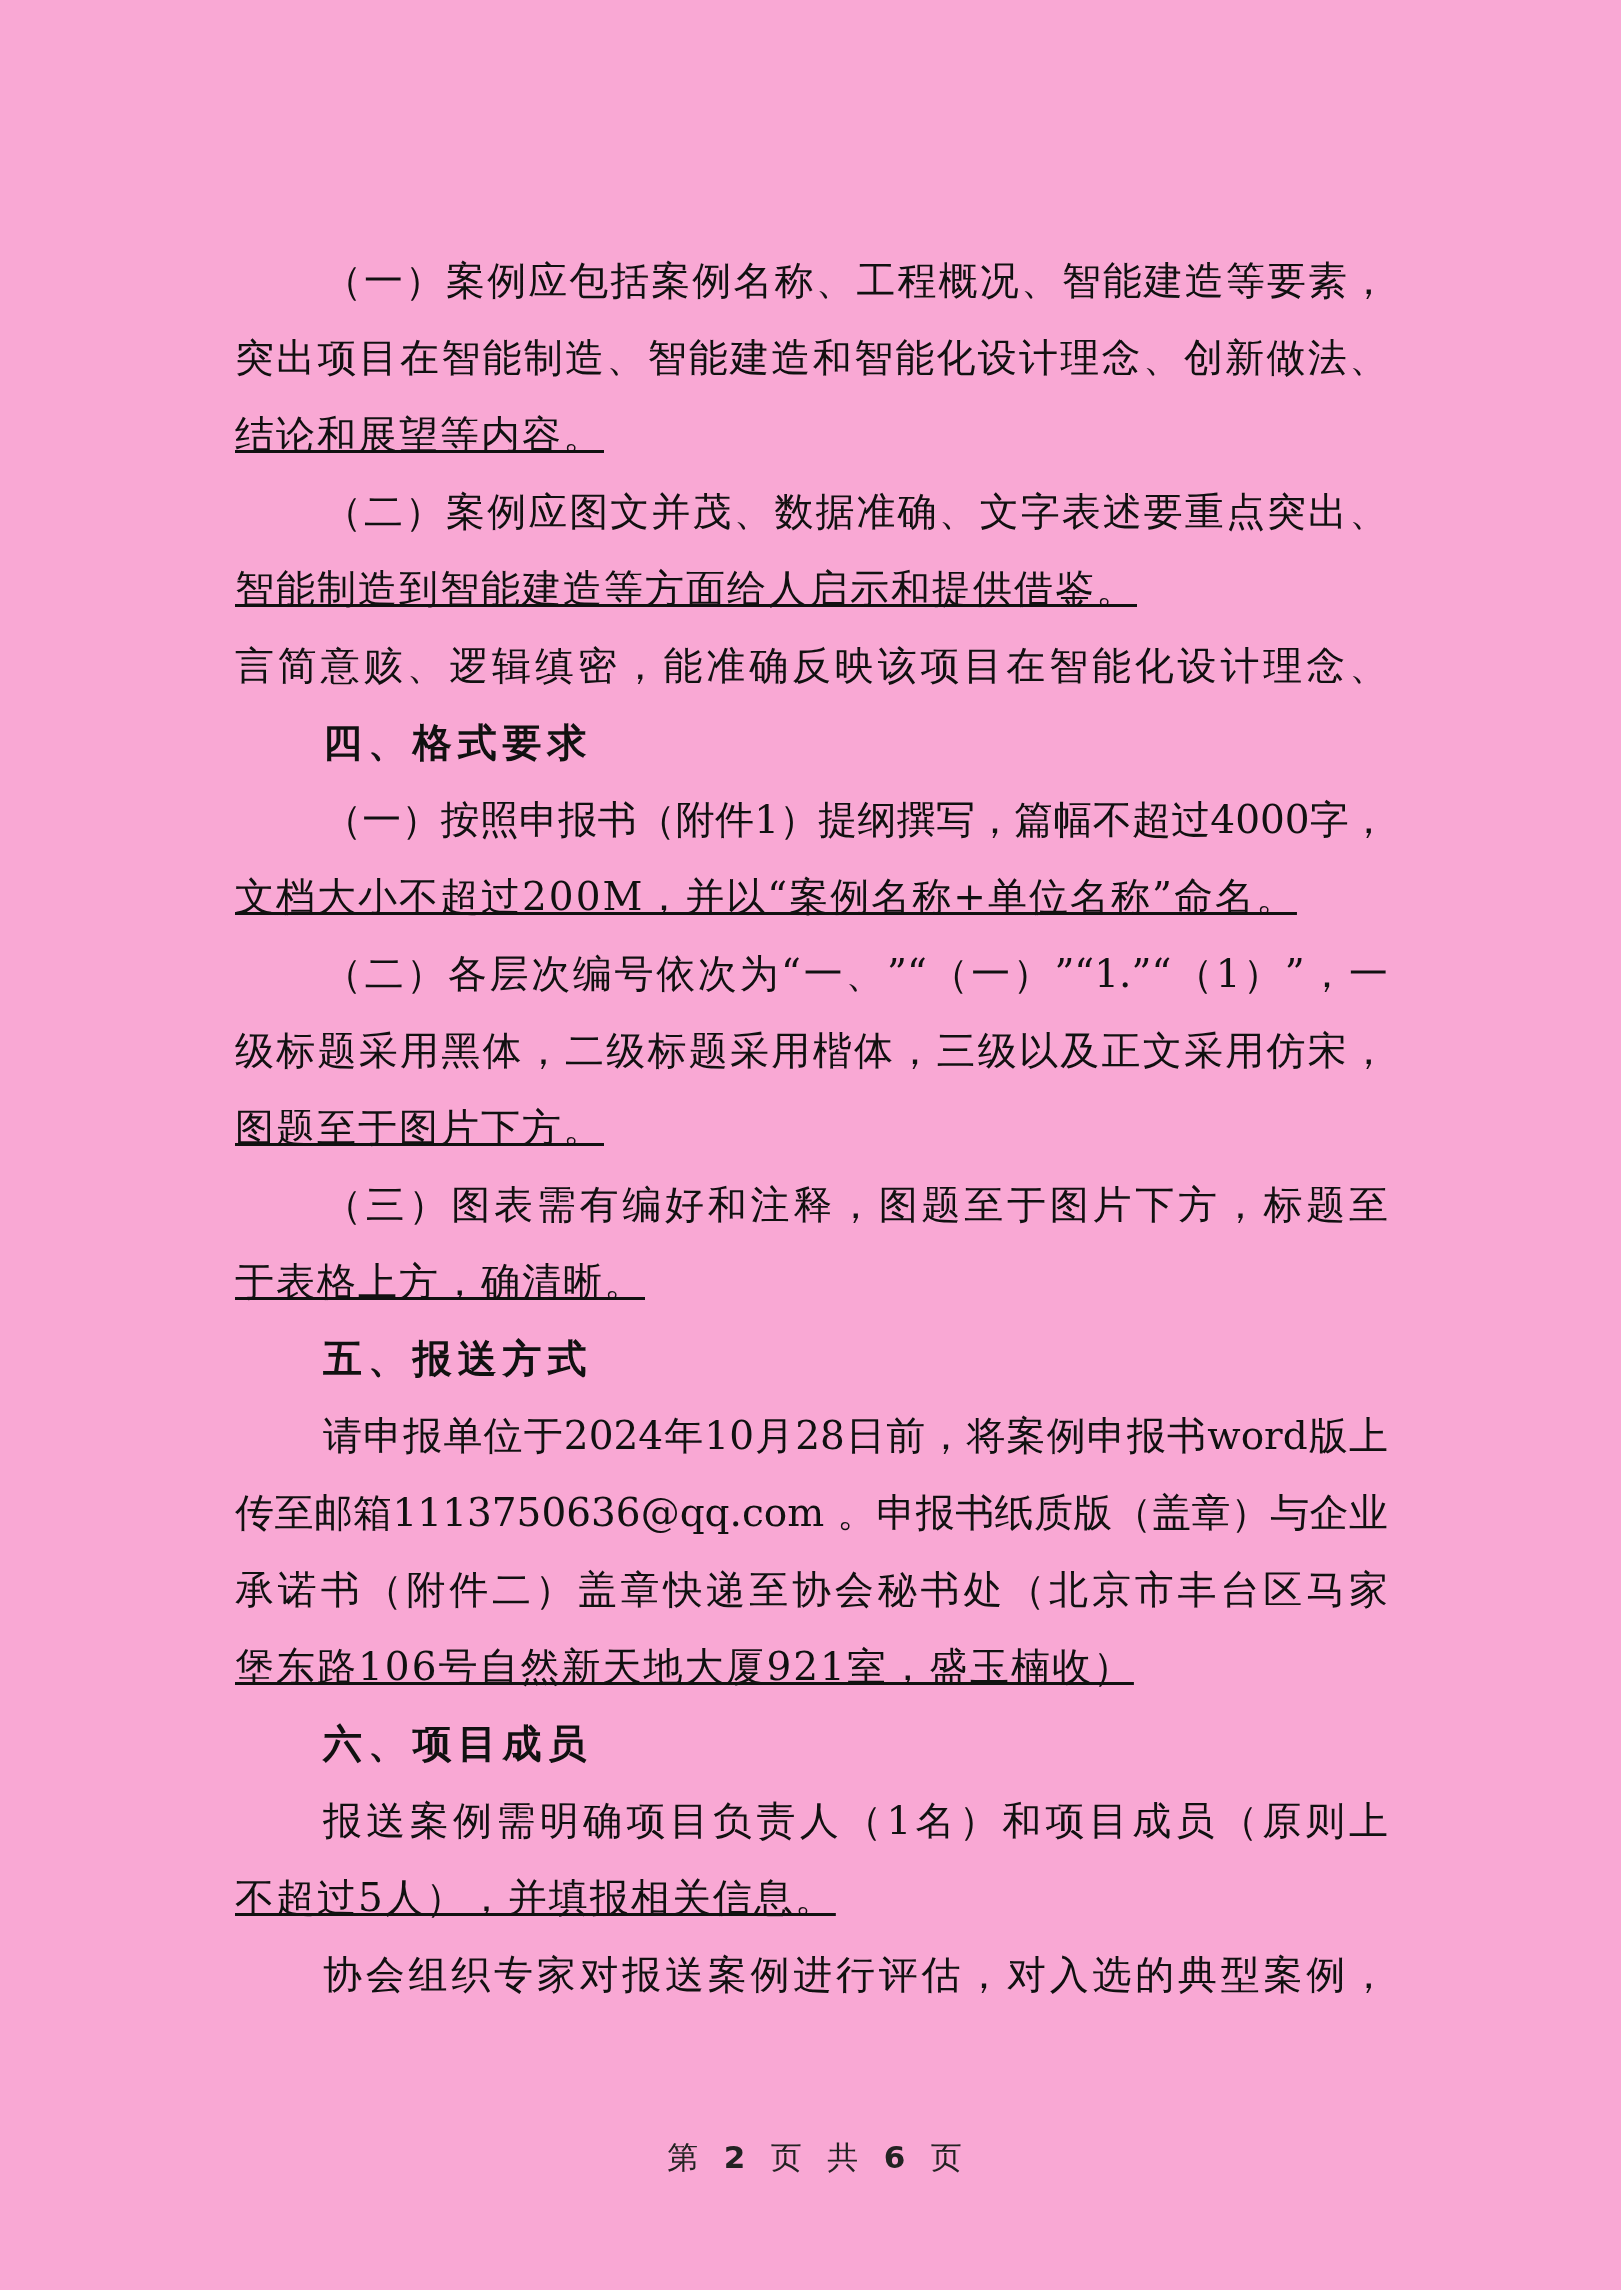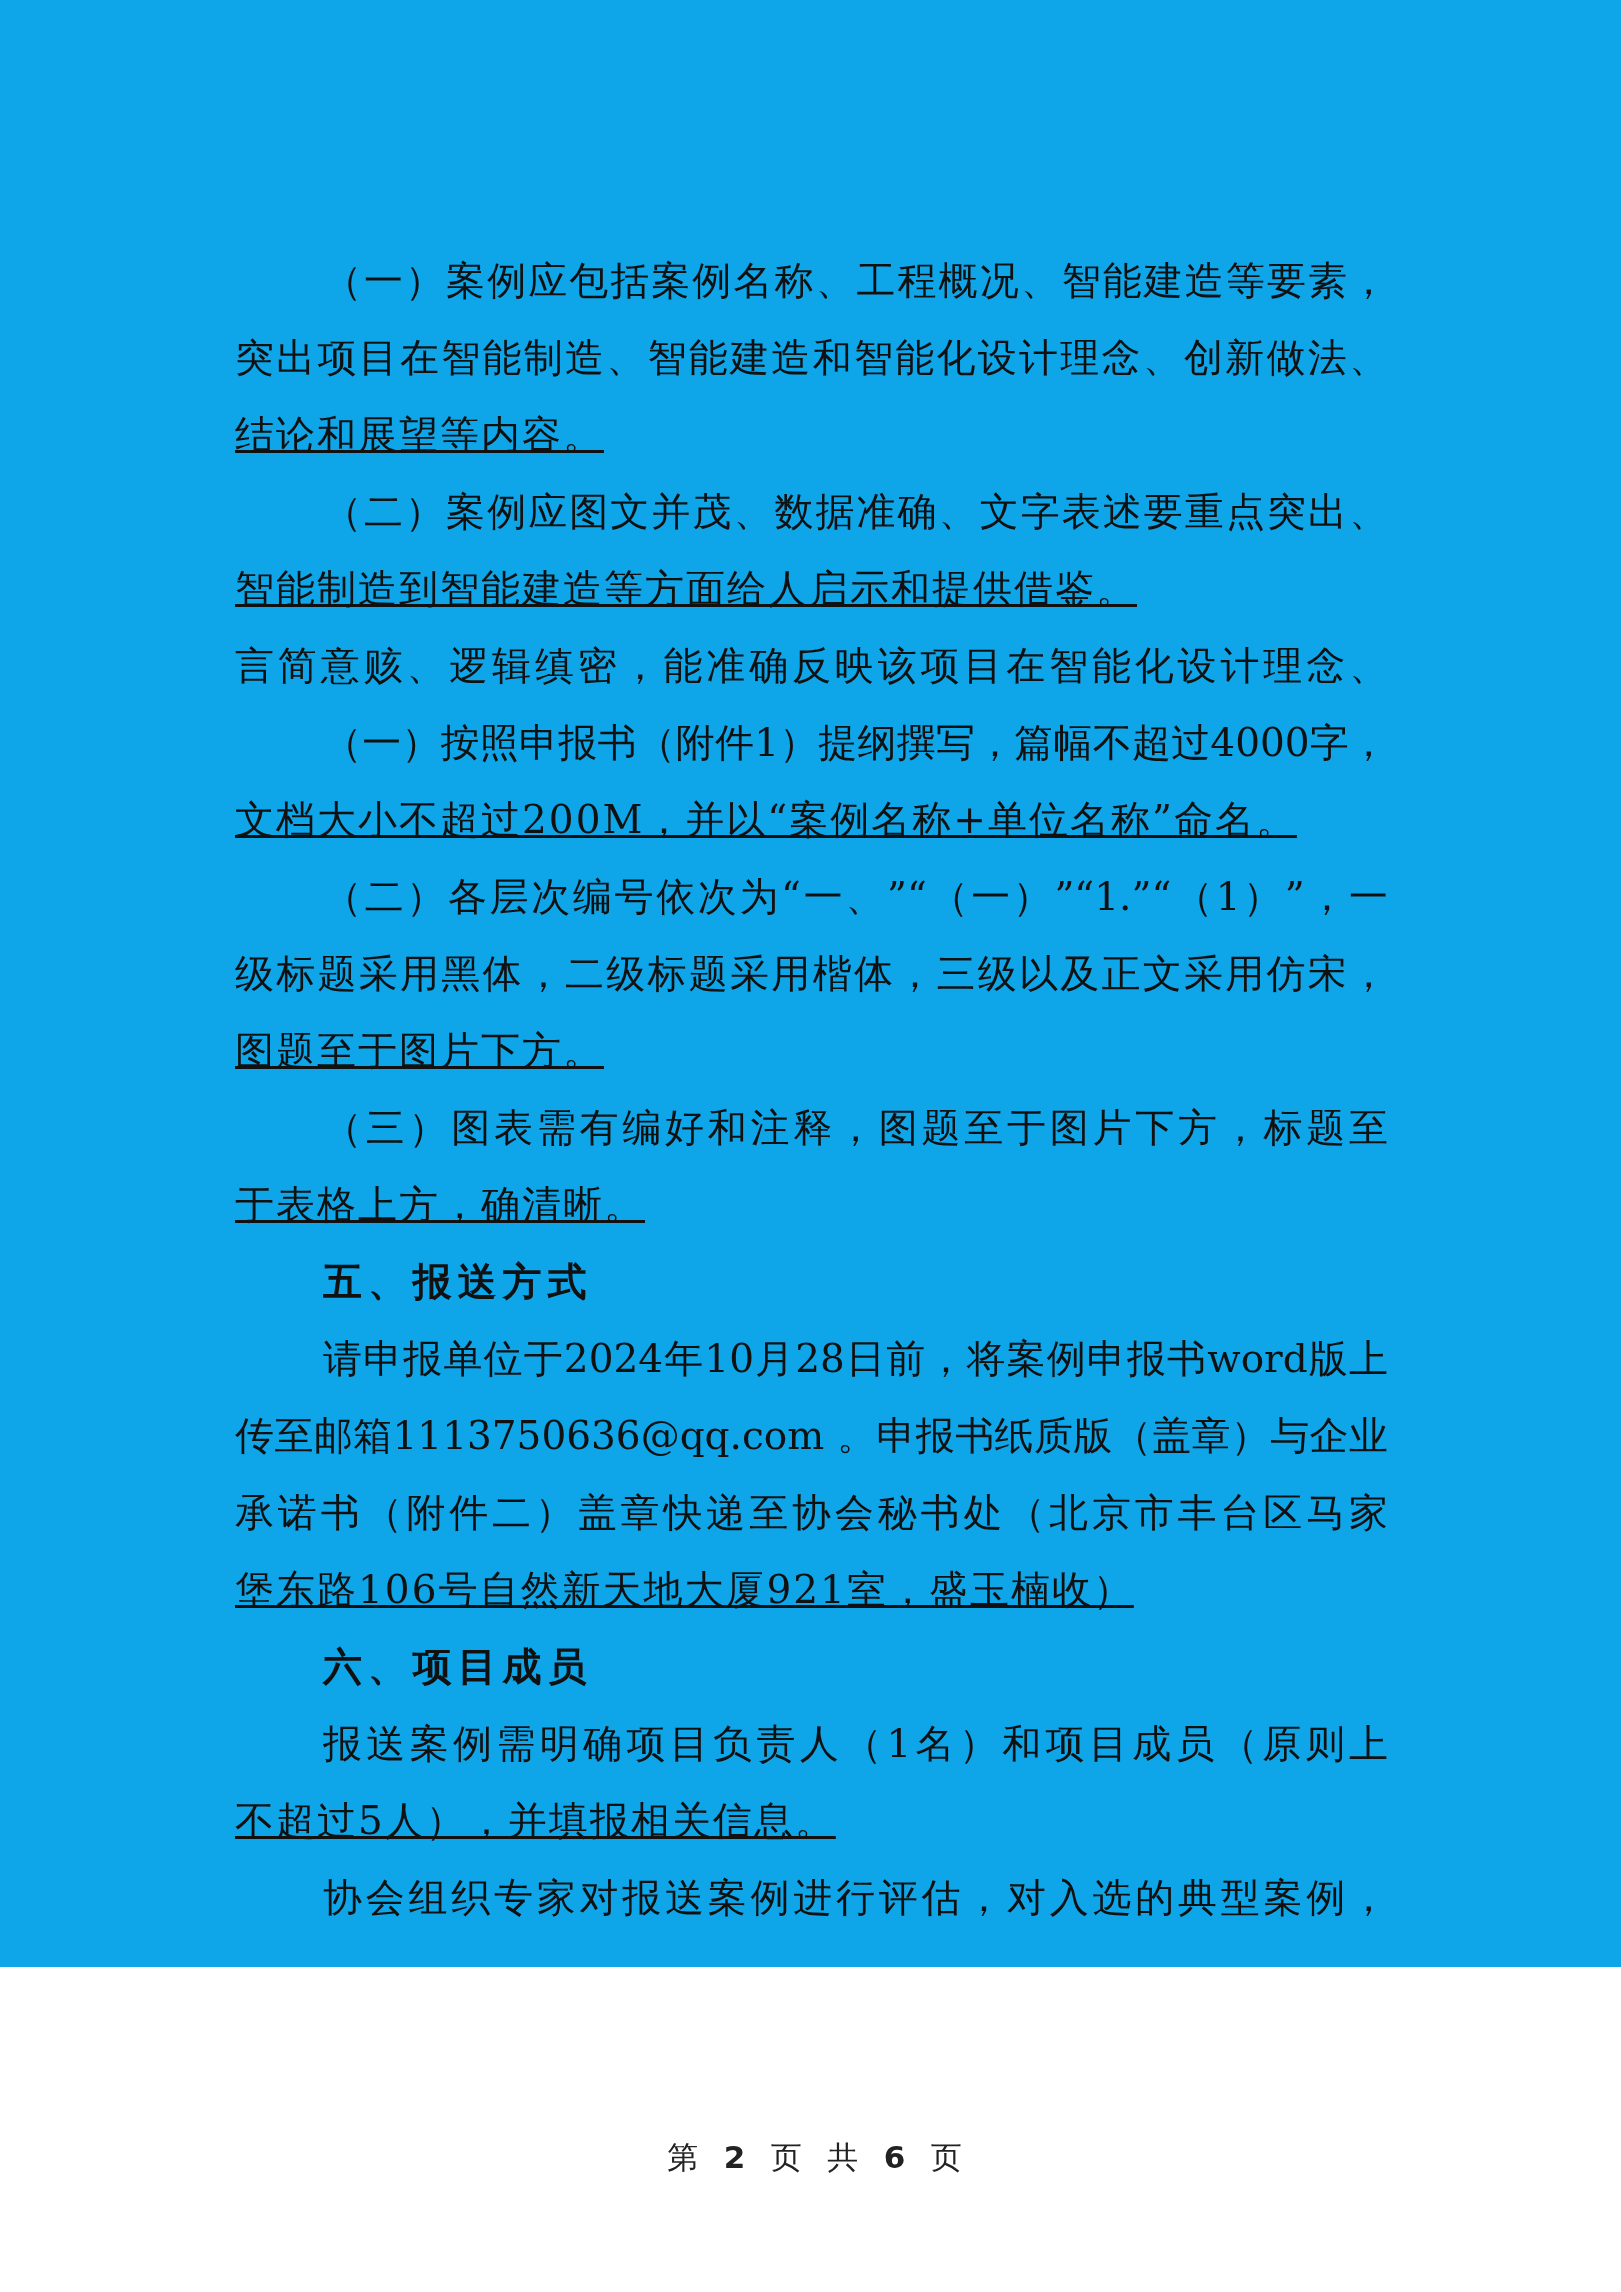--- a/index.html
+++ b/index.html
@@ -12,22 +12,22 @@
     height: 2293px;
     position: relative;
     overflow: hidden;
     font-family: "DejaVu Serif", "Liberation Serif", serif;
     color: #111111;
   }
   .page {
     position: absolute;
     left: 0; top: 0;
     width: 1621px;
-    height: 1967px;
-    background: #0ea5e9;
+    height: 2290px;
+    background: #f9a8d4;
   }
   .body-text {
     position: absolute;
     left: 235px;
     top: 242px;
     width: 1153px;
   }
   .line {
     height: 77px;
     line-height: 77px;
@@ -76,20 +76,21 @@
       <div class="paragraph">
         <div class="line indent">（一）案例应包括案例名称、工程概况、智能建造等要素，</div>
         <div class="line">突出项目在智能制造、智能建造和智能化设计理念、创新做法、</div>
         <div class="line last">结论和展望等内容。</div>
       </div>
       <div class="paragraph">
         <div class="line indent">（二）案例应图文并茂、数据准确、文字表述要重点突出、</div>
         <div class="line last">智能制造到智能建造等方面给人启示和提供借鉴。</div>
         <div class="line">言简意赅、逻辑缜密，能准确反映该项目在智能化设计理念、</div>
       </div>
+      <div class="heading">四、格式要求</div>
       <div class="paragraph">
         <div class="line indent">（一）按照申报书（附件1）提纲撰写，篇幅不超过4000字，</div>
         <div class="line last">文档大小不超过200M，并以“案例名称+单位名称”命名。</div>
       </div>
       <div class="paragraph">
         <div class="line indent">（二）各层次编号依次为“一、”“（一）”“1.”“（1）”，一</div>
         <div class="line">级标题采用黑体，二级标题采用楷体，三级以及正文采用仿宋，</div>
         <div class="line last">图题至于图片下方。</div>
       </div>
       <div class="paragraph">

